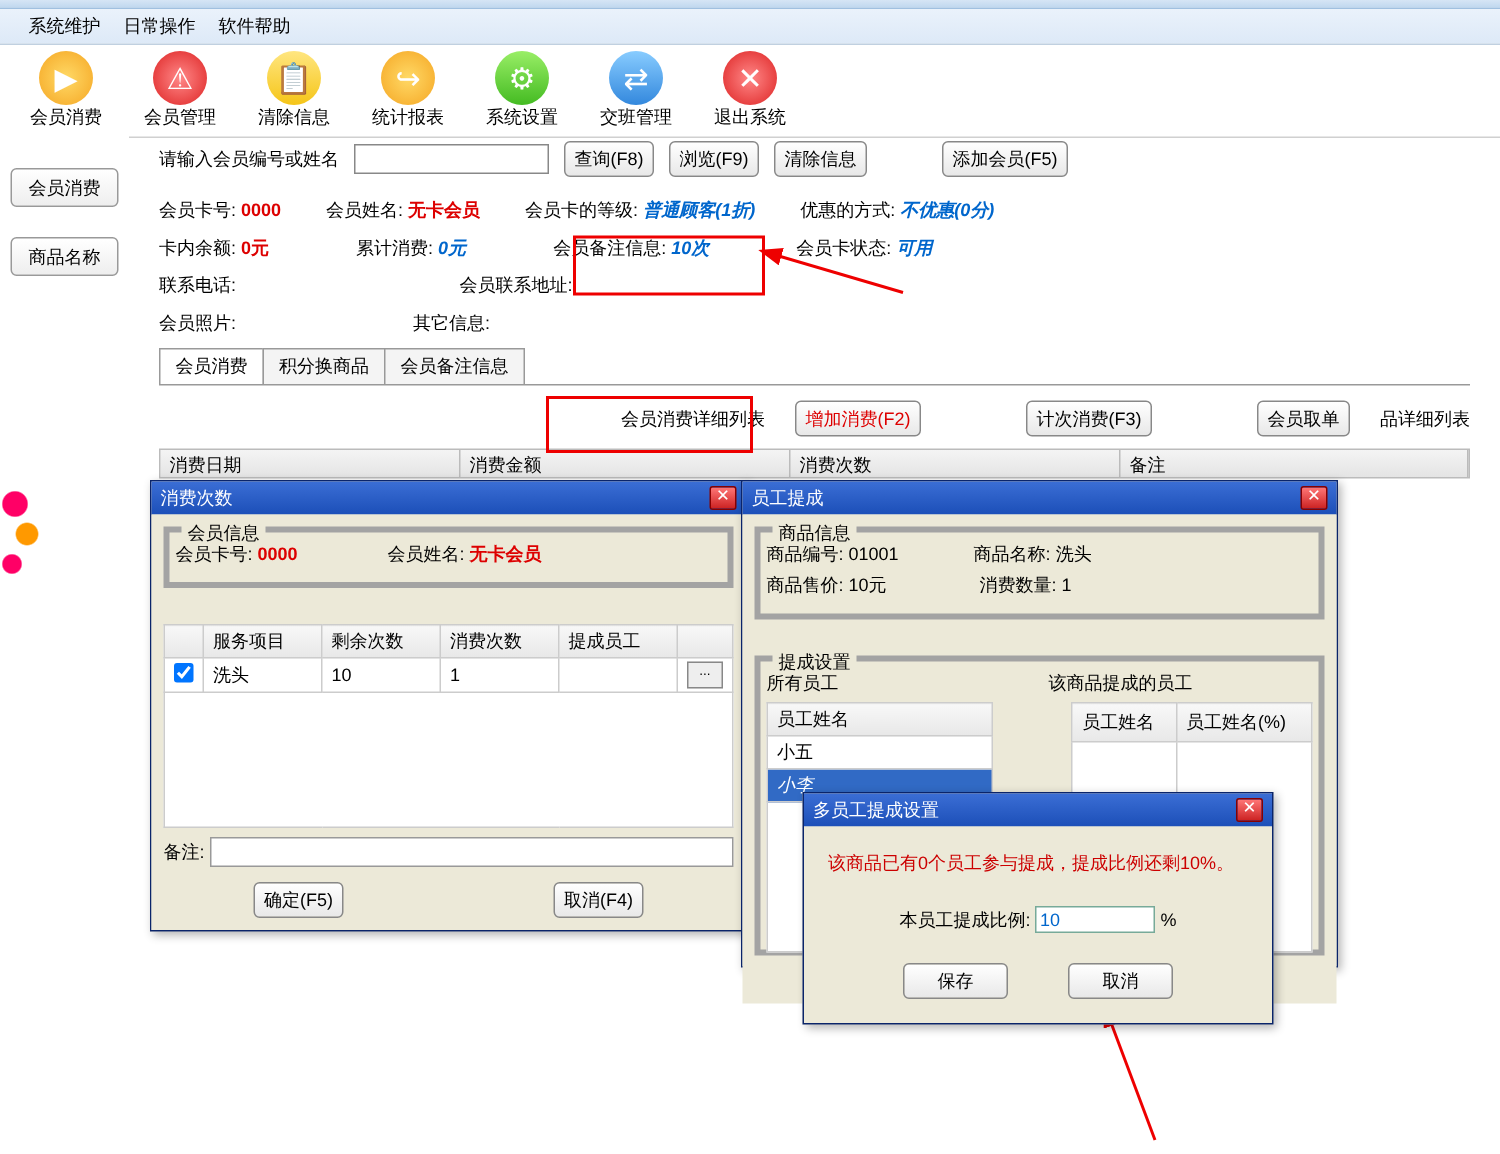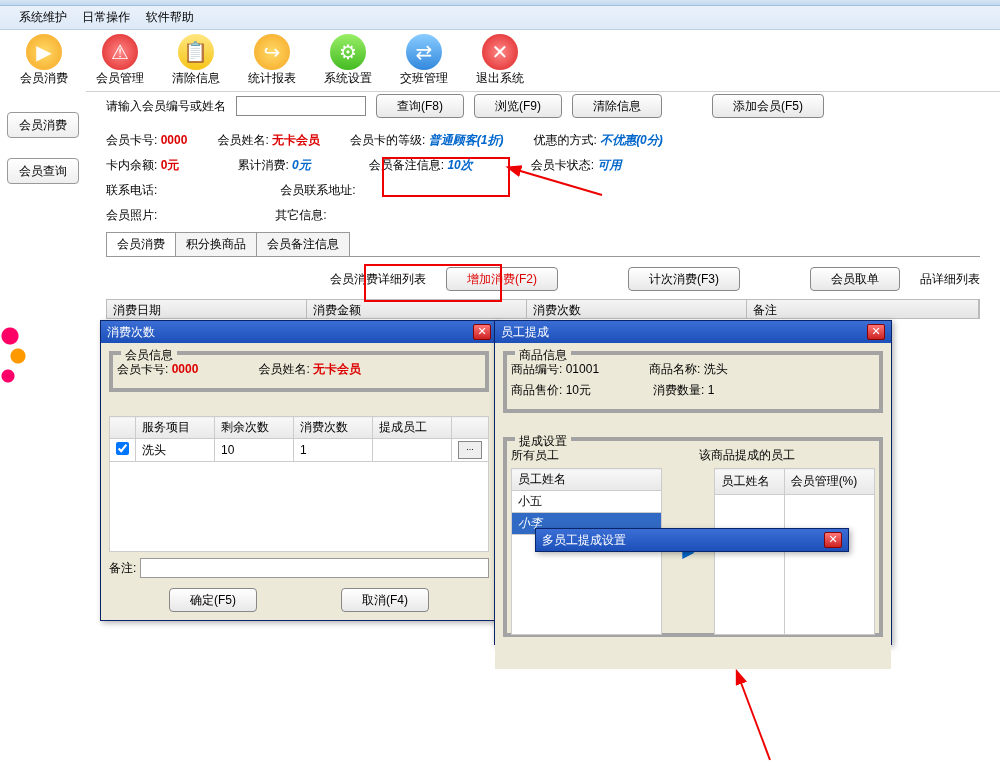--- a/index.html
+++ b/index.html
@@ -15,21 +15,21 @@
 .ic-blue { background: linear-gradient(#8cf, #38d); color: #fff; border-radius: 6px; }
 .ic-green { background: linear-gradient(#9e6, #4b2); color: #fff; border-radius: 6px; }
 .ic-yellow { background: linear-gradient(#ffe680, #f5c518); color: #333; border-radius: 6px; }
 .main { display: flex; position: absolute; top: 86px; left: 0; right: 0; bottom: 0; }
 .sidebar { width: 86px; padding: 26px 6px; background: #fff; display: flex; flex-direction: column; gap: 20px; align-items: center; }
 .side-btn { width: 72px; height: 26px; border: 1px solid #999; border-radius: 4px; background: linear-gradient(#fff,#eee); cursor: pointer; text-align: center; line-height: 24px; }
 .flower { position: absolute; left: 0; top: 220px; width: 30px; height: 110px; background: radial-gradient(circle at 10px 30px, #f06 0, #f06 8px, transparent 9px), radial-gradient(circle at 18px 50px, #f90 0, #f90 7px, transparent 8px), radial-gradient(circle at 8px 70px, #f06 0, #f06 6px, transparent 7px); }
 .content { flex: 1; padding: 8px 20px; position: relative; }
 .search-row { display: flex; align-items: center; gap: 10px; margin-bottom: 14px; }
 .search-row input[type=text] { width: 130px; height: 20px; border: 1px solid #888; }
-.btn { border: 1px solid #888; border-radius: 4px; background: linear-gradient(#fff,#e8e8e8); padding: 2px 20px; cursor: pointer; height: 24px; }
+.btn { border: 1px solid #888; border-radius: 4px; background: linear-gradient(#fff,#e8e8e8); padding: 2px 6px; cursor: pointer; height: 24px; }
 .info-row { display: flex; gap: 30px; margin-bottom: 8px; flex-wrap: wrap; }
 .lbl { color: #000; }
 .val-red { color: #d00; font-weight: bold; }
 .val-blue { color: #06c; font-weight: bold; font-style: italic; }
 .redbox { border: 2px solid #e00; position: absolute; pointer-events: none; }
 .tabs { border-bottom: 1px solid #999; display: flex; gap: 0; margin-top: 8px; }
 .tab { padding: 3px 10px; border: 1px solid #999; border-bottom: none; background: #f4f4f4; margin-right: -1px; cursor: pointer; }
 .tab.active { background: #fff; }
 .action-row { display: flex; gap: 20px; align-items: center; margin-top: 10px; margin-bottom: 8px; justify-content: flex-end; }
 .btn-red-text { color: #d00; }
@@ -86,21 +86,21 @@
     </div>
   <div class="tool-btn">
       <div class="ic ic-red">✕</div>
       <span>退出系统</span>
     </div>
 </div>
 
 <div class="main">
   <div class="sidebar">
     <div class="side-btn">会员消费</div>
-    <div class="side-btn">会员查询</div>
+    <div class="side-btn">商品名称</div>
     <div class="flower"></div>
   </div>
   <div class="content">
     <div class="search-row">
       <span>请输入会员编号或姓名</span>
       <input type="text" style="">
       <button class="btn">查询(F8)</button>
       <button class="btn">浏览(F9)</button>
       <button class="btn">清除信息</button>
       <span style="width:30px"></span>
@@ -114,21 +114,21 @@
       <span><span class="lbl">优惠的方式:</span> <span class="val-blue">不优惠(0分)</span></span>
     </div>
     <div class="info-row">
       <span><span class="lbl">卡内余额:</span> <span class="val-red">0元</span></span>
       <span style="margin-left:28px"><span class="lbl">累计消费:</span> <span class="val-blue">0元</span></span>
       <span style="margin-left:28px"><span class="lbl">会员备注信息:</span> <span class="val-blue">10次</span></span>
       <span style="margin-left:28px"><span class="lbl">会员卡状态:</span> <span class="val-blue">可用</span></span>
     </div>
     <div class="info-row">
       <span class="lbl">联系电话:</span>
-      <span style="margin-left:93px" class="lbl">会员联系地址:</span>
+      <span style="margin-left:119px" class="lbl">会员联系地址:</span>
     </div>
     <div class="info-row">
       <span class="lbl">会员照片:</span>
       <span style="margin-left:88px" class="lbl">其它信息:</span>
     </div>
 
     <div class="tabs">
       <div class="tab active">会员消费</div>
       <div class="tab">积分换商品</div>
       <div class="tab">会员备注信息</div>
@@ -259,31 +259,43 @@
           <tr>
                 <td style="height:100px"></td>
               </tr>
         </tbody>
           </table>
         <div style="align-self:center; color:#06c; font-size:16px">▶</div>
         <table class="tbl" style="width:170px">
           <tbody>
               <tr>
                 <th>员工姓名</th>
-                <th>会员管理(%)</th>
+                <th>员工姓名(%)</th>
               </tr>
           <tr>
                 <td style="height:120px"></td>
                 <td></td>
               </tr>
         </tbody>
           </table>
       </div>
     </div>
   </div>
 </div>
 
 <div class="win" style="left:535px; top:528px; width:314px">
   <div class="win-title">
       <span>多员工提成设置</span>
       <div class="win-close">✕</div>
     </div>
+  <div class="win-body" style="padding:16px">
+    <div style="color:#c00; margin-bottom:20px">该商品已有0个员工参与提成，提成比例还剩10%。</div>
+    <div style="text-align:center; margin-bottom:20px">
+      <span>本员工提成比例:</span>
+      <input class="small" value="10" style="">
+      <span>%</span>
+    </div>
+    <div style="display:flex; justify-content:center; gap:40px">
+      <button class="btn" style="width:70px">保存</button>
+      <button class="btn" style="width:70px">取消</button>
+    </div>
+  </div>
 </div>
 
 </body></html>

